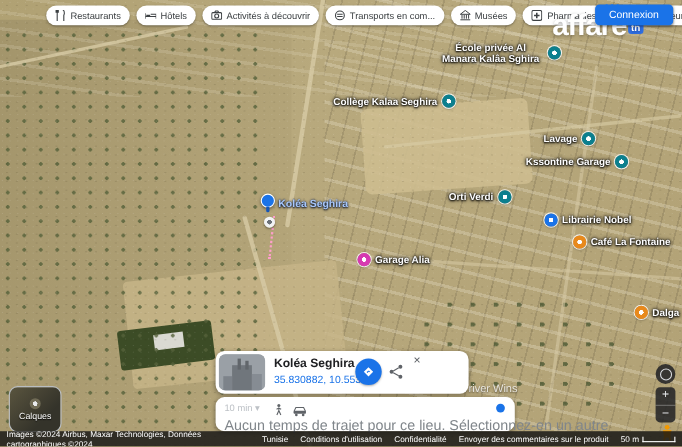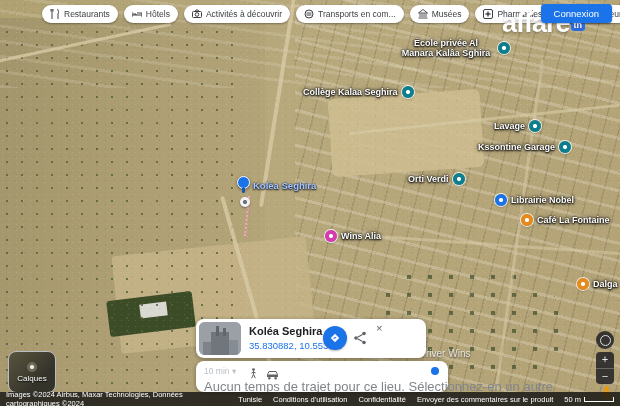--- a/index.html
+++ b/index.html
@@ -77,21 +77,21 @@
   .thumb{position:absolute;left:3px;top:3px;width:42px;height:33px;border-radius:6px;overflow:hidden;background:#9aa0a6;}
   .pc-title{position:absolute;left:53px;top:6px;font-size:11px;color:#202124;font-weight:bold;}
   .pc-coords{position:absolute;left:53px;top:21px;font-size:9.5px;color:#1a73e8;}
   .dir-btn{position:absolute;left:127px;top:7px;width:24px;height:24px;border-radius:50%;background:#1a73e8;
            display:flex;align-items:center;justify-content:center;cursor:pointer;box-shadow:0 1px 2px rgba(0,0,0,.3);}
   .share-btn{position:absolute;left:156px;top:11px;width:16px;height:16px;cursor:pointer;}
   .close-btn{position:absolute;left:176px;top:1px;font-size:11px;color:#5f6368;cursor:pointer;padding:2px 4px;}
 
   
   .route-card{position:absolute;left:196px;top:361px;width:252px;height:31px;background:#fff;border-radius:8px;
-              box-shadow:0 1px 4px rgba(0,0,0,.35);z-index:40;}
+              box-shadow:0 1px 4px rgba(0,0,0,.35);z-index:40;padding-left:20px;}
   .rc-duration{position:absolute;left:8px;top:5px;font-size:8.5px;color:#bdc1c6;cursor:pointer;}
   .rc-walk{position:absolute;left:52px;top:4px;width:11px;height:11px;cursor:pointer;}
   .rc-car{position:absolute;left:70px;top:5px;width:13px;height:10px;cursor:pointer;}
   .rc-dot{position:absolute;right:9px;top:6px;width:8px;height:8px;border-radius:50%;background:#1a73e8;cursor:pointer;}
   .rc-msg{position:absolute;left:8px;top:18px;font-size:13px;color:#80868b;white-space:nowrap;}
 
   
   .layers-btn{position:absolute;left:8px;top:351px;width:46px;height:40px;border-radius:8px;z-index:40;cursor:pointer;
               background:linear-gradient(135deg,#5a553f,#34332a 70%);border:1px solid #b9bdc1;
               display:flex;flex-direction:column;align-items:center;justify-content:center;gap:2px;}
@@ -163,21 +163,21 @@
 <div class="poi" style="left:495px;top:194px;">
   <span class="dot" style="--c:#1a73e8;"></span>
   <span>Librairie Nobel</span>
 </div>
 <div class="poi" style="left:521px;top:214px;">
   <span class="dot" style="--c:#e8891c;"></span>
   <span>Café La Fontaine</span>
 </div>
 <div class="poi" style="left:325px;top:230px;">
   <span class="dot" style="--c:#d63ab1;"></span>
-  <span>Wins Alia</span>
+  <span>Garage Alia</span>
 </div>
 <div class="poi" style="left:529px;top:278px;margin-left:48px;">
   <span class="dot" style="--c:#e8891c;"></span>
   <span>Dalga</span>
 </div>
 
 <div class="pin">
   <div class="head"></div>
   <div class="tip"></div>
 </div>

